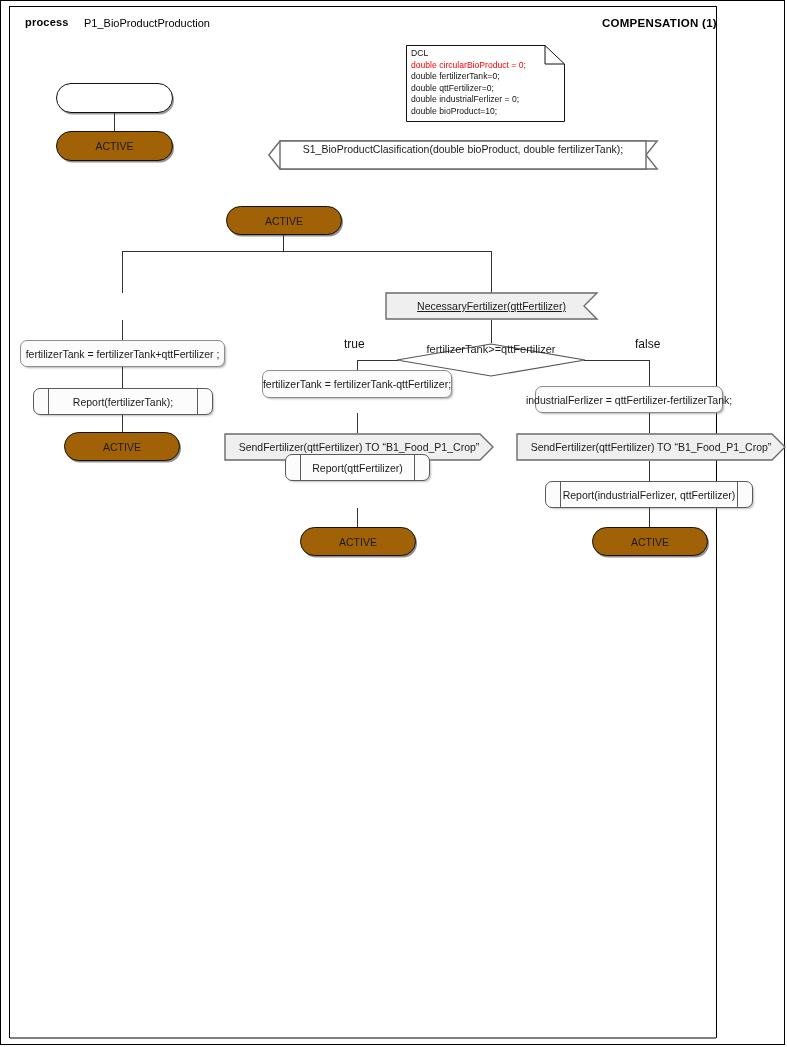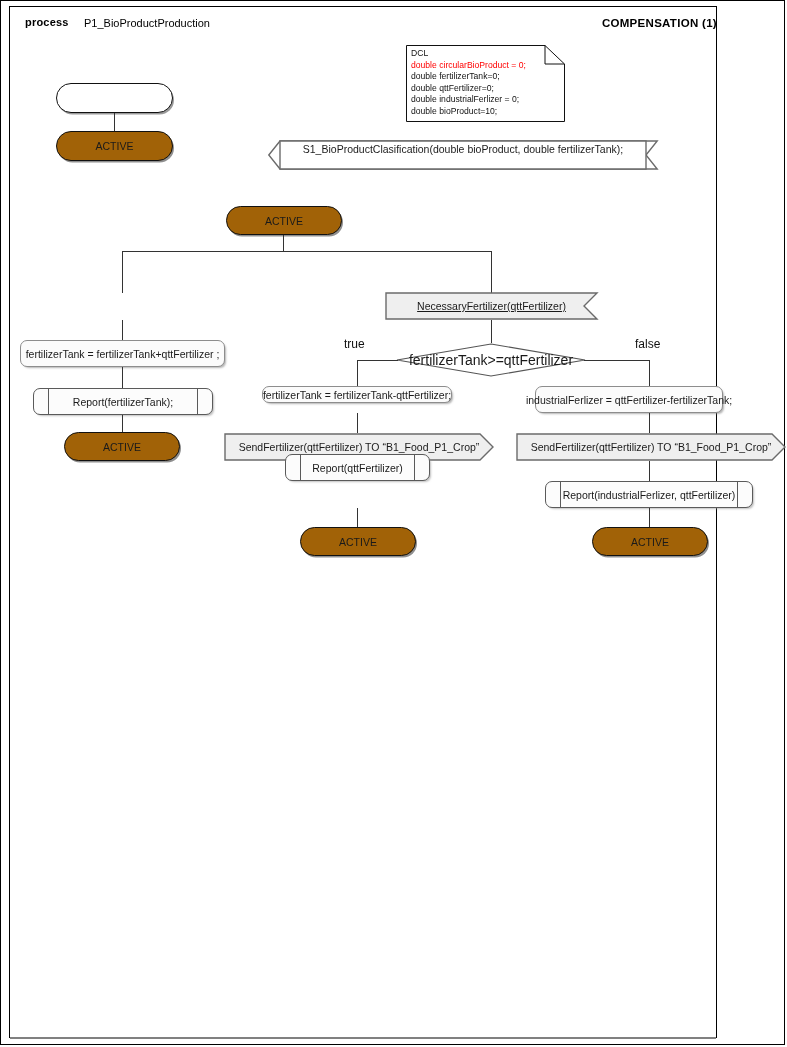--- a/index.html
+++ b/index.html
@@ -70,22 +70,22 @@
     position:absolute;top:0;bottom:0;width:1px;background:#5a5a5a;
   }
   .report-box .bar.l{left:14px;}
   .report-box .bar.r{right:14px;}
 
   
   .diamond-wrap{position:absolute;}
   .diamond-wrap svg{display:block;overflow:visible;}
   .diamond-label{
     position:absolute;left:0;top:0;width:100%;height:100%;
-    display:flex;align-items:center;justify-content:center;
-    font-size:14px;color:#1a1a1a;white-space:nowrap;pointer-events:none;
+    display:flex;justify-content:center;
+    font-size:11px;color:#1a1a1a;white-space:nowrap;pointer-events:none;
   }
 
   
   .poly{position:absolute;}
   .poly svg{display:block;overflow:visible;}
   .poly .plabel{
     position:absolute;left:0;top:0;width:100%;height:100%;
     display:flex;align-items:center;justify-content:center;
     font-size:10.5px;color:#1a1a1a;white-space:nowrap;pointer-events:none;
   }
@@ -203,21 +203,21 @@
 
   <div class="branch-label" style="left:344px;top:337px;"><span>true</span></div>
   <div class="branch-label" style="left:635px;top:337px;"><span>false</span></div>
 
   <div class="conn h dark" style="left:357px;top:360px;width:41px;"></div>
   <div class="conn v dark" style="left:357px;top:360px;height:26px;"></div>
 
   <div class="conn h dark" style="left:584px;top:360px;width:66px;"></div>
   <div class="conn v dark" style="left:649px;top:360px;height:26px;"></div>
 
-  <div class="node task-box" style="left:262px;top:386px;width:190px;height:17px;">
+  <div class="node task-box" style="left:262px;top:370px;width:190px;height:28px;">
     <span>fertilizerTank = fertilizerTank-qttFertilizer;</span>
   </div>
   <div class="conn v dark" style="left:357px;top:413px;height:20px;"></div>
 
   <div class="poly" style="left:224px;top:433px;width:270px;height:28px;">
     <svg width="270" height="28" viewBox="0 0 270 28">
       <polygon points="1,1 256,1 269,14 256,27 1,27" fill="#efefef" stroke="#6b6b6b" stroke-width="1.4"></polygon>
     </svg>
     <div class="plabel" style="padding-right:14px;">
       <span>SendFertilizer(qttFertilizer) TO “B1_Food_P1_Crop”</span>

